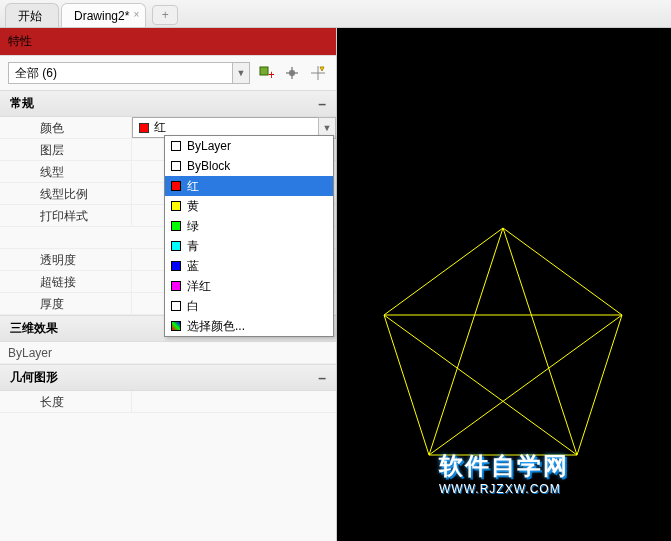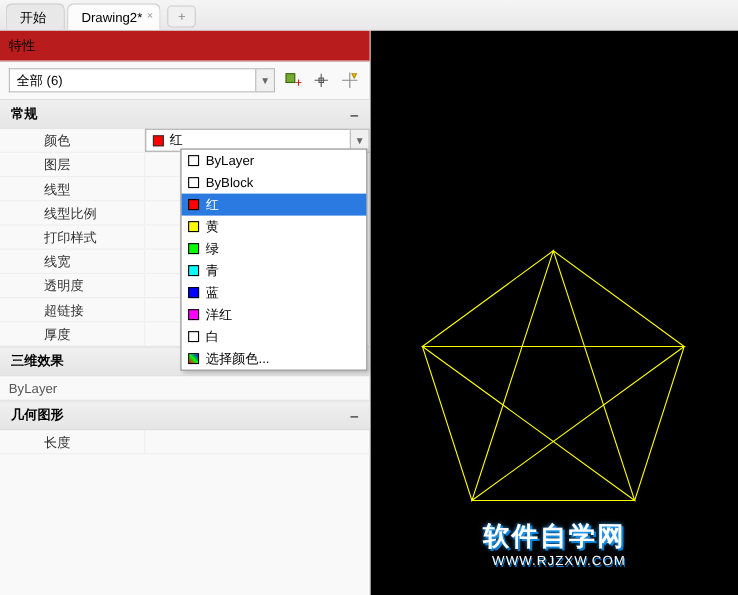--- a/index.html
+++ b/index.html
@@ -30,21 +30,21 @@
     .prop-value-combo { flex:1; display:flex; align-items:stretch; }
     .prop-value-combo .inner { flex:1; display:flex; align-items:center; gap:5px; padding:0 6px; border:1px solid #aaa; border-right:none; background:#fff; }
     .color-swatch { width: 10px; height: 10px; border: 1px solid #333; }
     
     .dropdown { position: absolute; left: 164px; top: 135px; width: 170px; background: #fff; border: 1px solid #888; z-index: 100; box-shadow: 2px 2px 4px rgba(0,0,0,0.2); }
     .dropdown-item { display: flex; align-items: center; gap: 6px; padding: 2px 6px; height: 20px; }
     .dropdown-item.selected { background: #2a7ae2; color: #fff; }
     .dropdown-item .sw { width: 10px; height: 10px; border: 1px solid #000; }
     
     .viewport { flex: 1; background: #000; position: relative; overflow: hidden; }
-    .watermark { position: absolute; bottom: 24px; left: 50%; transform: translateX(-50%); text-align: right; }
+    .watermark { position: absolute; bottom: 45px; left: 50%; transform: translateX(-50%); text-align: left; }
     .wm-text { font-size: 24px; font-weight: bold; color: #fff; text-shadow: 0 0 4px #3af, 2px 2px 0 #07c; letter-spacing: 2px; }
     .wm-url { font-size: 12px; color: #fff; text-shadow: 1px 1px 0 #07c; letter-spacing: 1px; }
     
     svg.star { position: absolute; top: 0; left: 0; }
   </style>
 </head>
 <body>
 
 <div class="tabs-bar">
   <div class="tab">
@@ -112,21 +112,20 @@
       </div>
     <div class="prop-row">
         <div class="prop-label">线型比例</div>
         <div class="prop-value"></div>
       </div>
     <div class="prop-row">
         <div class="prop-label">打印样式</div>
         <div class="prop-value"></div>
       </div>
     <div class="prop-row">
-        <div class="prop-label">线宽</div>
         <div class="prop-value"></div>
       </div>
     <div class="prop-row">
         <div class="prop-label">透明度</div>
         <div class="prop-value"></div>
       </div>
     <div class="prop-row">
         <div class="prop-label">超链接</div>
         <div class="prop-value"></div>
       </div>

